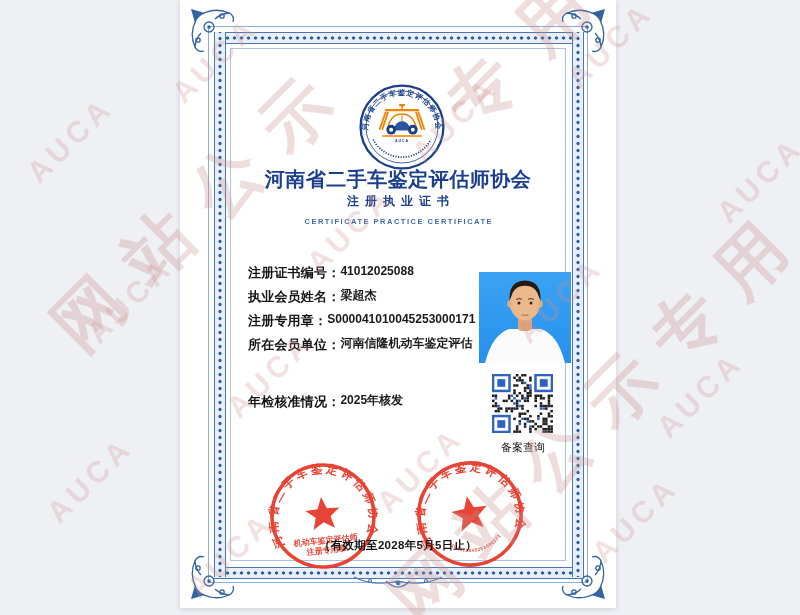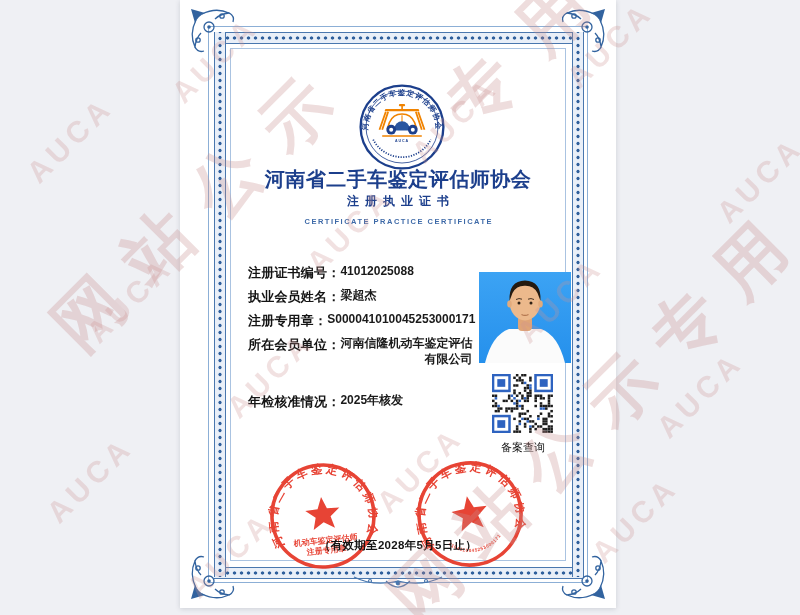--- a/index.html
+++ b/index.html
@@ -170,21 +170,21 @@
     <div class="frow r1">
       <span class="flabel">注册证书编号：</span><span class="fval"><span>41012025088</span></span>
     </div>
     <div class="frow r2">
       <span class="flabel">执业会员姓名：</span><span class="fval"><span>梁超杰</span></span>
     </div>
     <div class="frow r3">
       <span class="flabel">注册专用章：</span><span class="fval"><span>S000041010045253000171</span></span>
     </div>
     <div class="frow r4">
-      <span class="flabel">所在会员单位：</span><span class="fval"><span>河南信隆机动车鉴定评估</span><span class="l2">有限公司</span></span>
+      <span class="flabel">所在会员单位：</span><span class="fval"><span>河南信隆机动车鉴定评估</span></span>
     </div>
     <div class="frow r5">
       <span class="flabel">年检核准情况：</span><span class="fval"><span>2025年核发</span></span>
     </div>
 
     <svg class="photo" viewBox="0 0 92 91">
       <defs>
         <linearGradient id="pbg" x1="0" y1="0" x2="0" y2="1">
           <stop offset="0" stop-color="#3ca3f4"></stop>
             <stop offset="1" stop-color="#2590ec"></stop>

